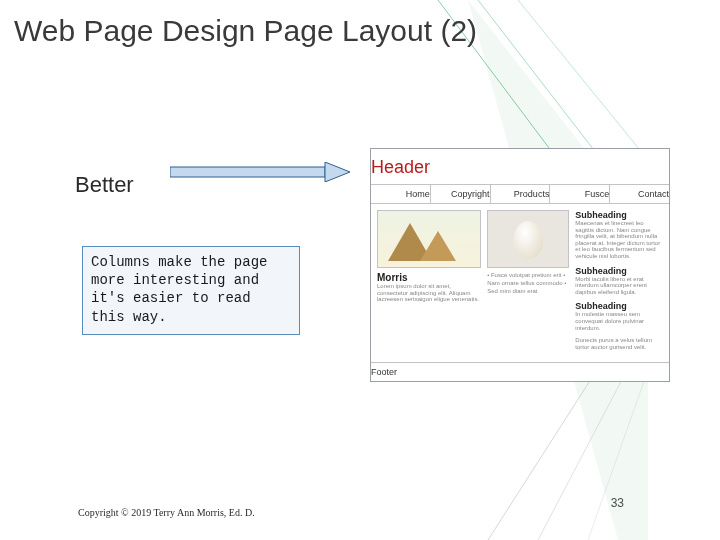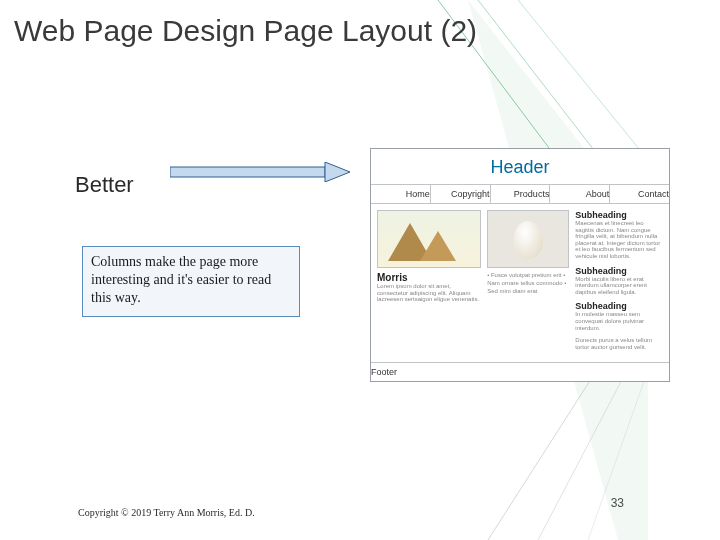--- a/index.html
+++ b/index.html
@@ -44,36 +44,36 @@
     position: absolute;
     top: 246px;
     left: 82px;
     width: 218px;
     border: 1px solid #5a8bbd;
     background: #f2f6fb;
     padding: 6px 8px 8px 8px;
     font-size: 14px;
     line-height: 1.3;
     color: #1a1a1a;
-    font-family: Liberation Serif, serif;
+    font-family: Liberation Mono, monospace;
   }
   .wireframe {
     position: absolute;
     top: 148px;
     left: 370px;
     width: 300px;
     border: 1px solid #9aa0a6;
     background: #ffffff;
     font-family: Arial, sans-serif;
   }
   .wf-header {
-    text-align: center;
+    text-align: left;
     font-size: 18px;
     padding: 8px 0 6px 0;
-    color: #0369a1;
+    color: #b91c1c;
   }
   .wf-nav {
     display: flex;
     border-top: 1px solid #c0c4c9;
     border-bottom: 1px solid #c0c4c9;
   }
   .wf-nav-item {
     flex: 1;
     text-align: right;
     font-size: 9px;
@@ -222,21 +222,21 @@
   </svg>
 
   <div class="caption-box">Columns make the page more interesting and it's easier to read this way.</div>
 
   <div class="wireframe">
     <div class="wf-header">Header</div>
     <div class="wf-nav">
       <div class="wf-nav-item">Home</div>
       <div class="wf-nav-item">Copyright</div>
       <div class="wf-nav-item">Products</div>
-      <div class="wf-nav-item">About</div>
+      <div class="wf-nav-item">Fusce</div>
       <div class="wf-nav-item">Contact</div>
     </div>
     <div class="wf-body">
       <div class="wf-left">
         <div class="wf-img-pyramid">
           <div class="pyramid-sky"></div>
           <div class="pyramid"></div>
           <div class="pyramid2"></div>
         </div>
         <div class="wf-heading">Morris</div>

